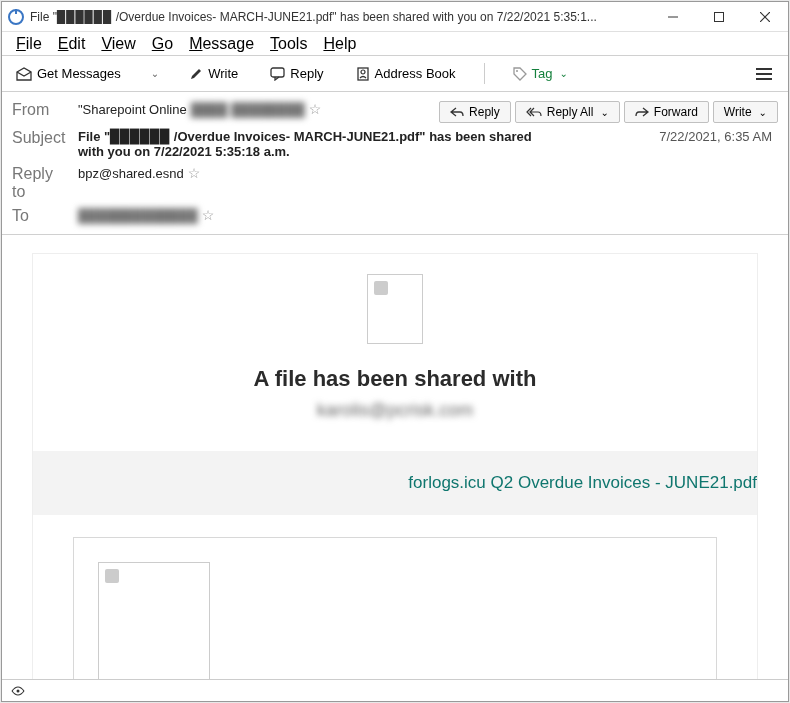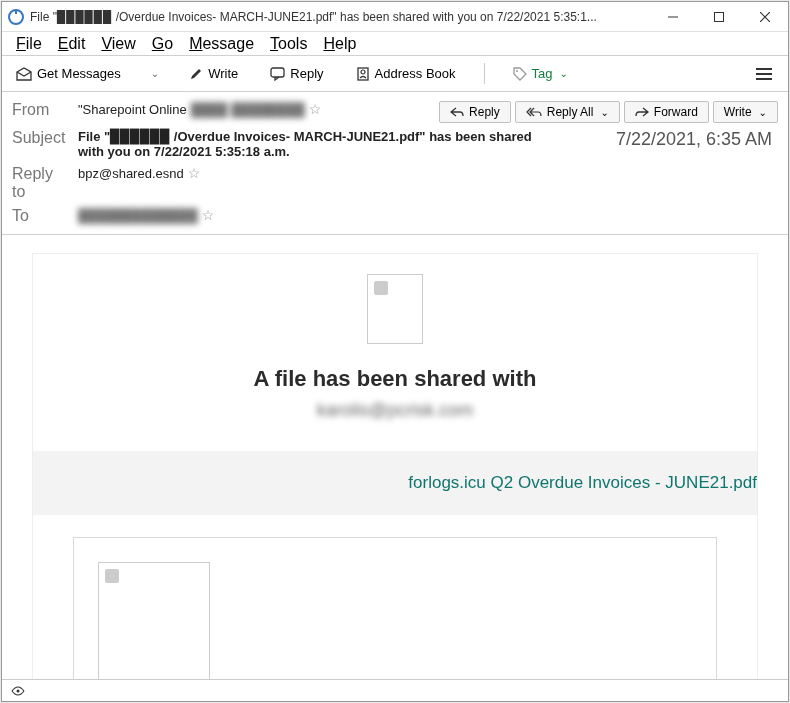--- a/index.html
+++ b/index.html
@@ -21,21 +21,21 @@
     .hamburger { padding: 4px 10px; cursor: pointer; }
     .headers { padding: 6px 0; border-bottom: 1px solid #d0d0d0; font-size: 13px; }
     .header-row { display: flex; align-items: flex-start; padding: 3px 10px; gap: 8px; }
     .header-label { width: 58px; color: #777; font-size: 16px; }
     .header-value { flex: 1; color: #222; display: flex; align-items: center; flex-wrap: wrap; gap: 4px; }
     .header-value.bold { font-weight: 600; }
     .star { color: #999; font-size: 14px; cursor: pointer; }
     .action-row { display: flex; gap: 4px; flex-wrap: wrap; }
     .action-btn { border: 1px solid #c0c0c0; padding: 3px 10px; font-size: 12px; display: flex; align-items: center; gap: 5px; cursor: pointer; background: #f6f6f6; border-radius: 2px; }
     .blur { filter: blur(3px); -webkit-filter: blur(3px); color: #777; user-select: none; }
-    .date-col { font-size: 18px; color: #555; padding-right: 6px; white-space: nowrap; }
+    .date-col { font-size: 13px; color: #555; padding-right: 6px; white-space: nowrap; }
     .body-area { flex: 1; padding: 18px 30px; overflow: auto; background: #fff; }
     .email-card { background: #fff; border: 1px solid #eee; }
     .card-top { padding: 20px 0 30px; text-align: center; }
     .thumb { display: inline-block; border: 1px solid #ccc; width: 56px; height: 70px; background: #fff; position: relative; }
     .thumb-big { width: 112px; height: 140px; }
     .thumb::after { content: ""; position: absolute; top: 6px; left: 6px; width: 14px; height: 14px; background: #ccc; border-radius: 2px; }
     .shared-title { font-size: 22px; font-weight: 700; margin-top: 18px; color: #2b2b2b; text-align: center; }
     .shared-email { margin-top: 8px; font-size: 18px; color: #666; }
     .card-mid { background: #f3f3f3; padding: 22px 0; text-align: right; font-size: 17px; color: #0f766e; }
     .card-file { margin: 22px 40px; border: 1px solid #d8d8d8; padding: 24px; display: flex; align-items: center; gap: 28px; }

